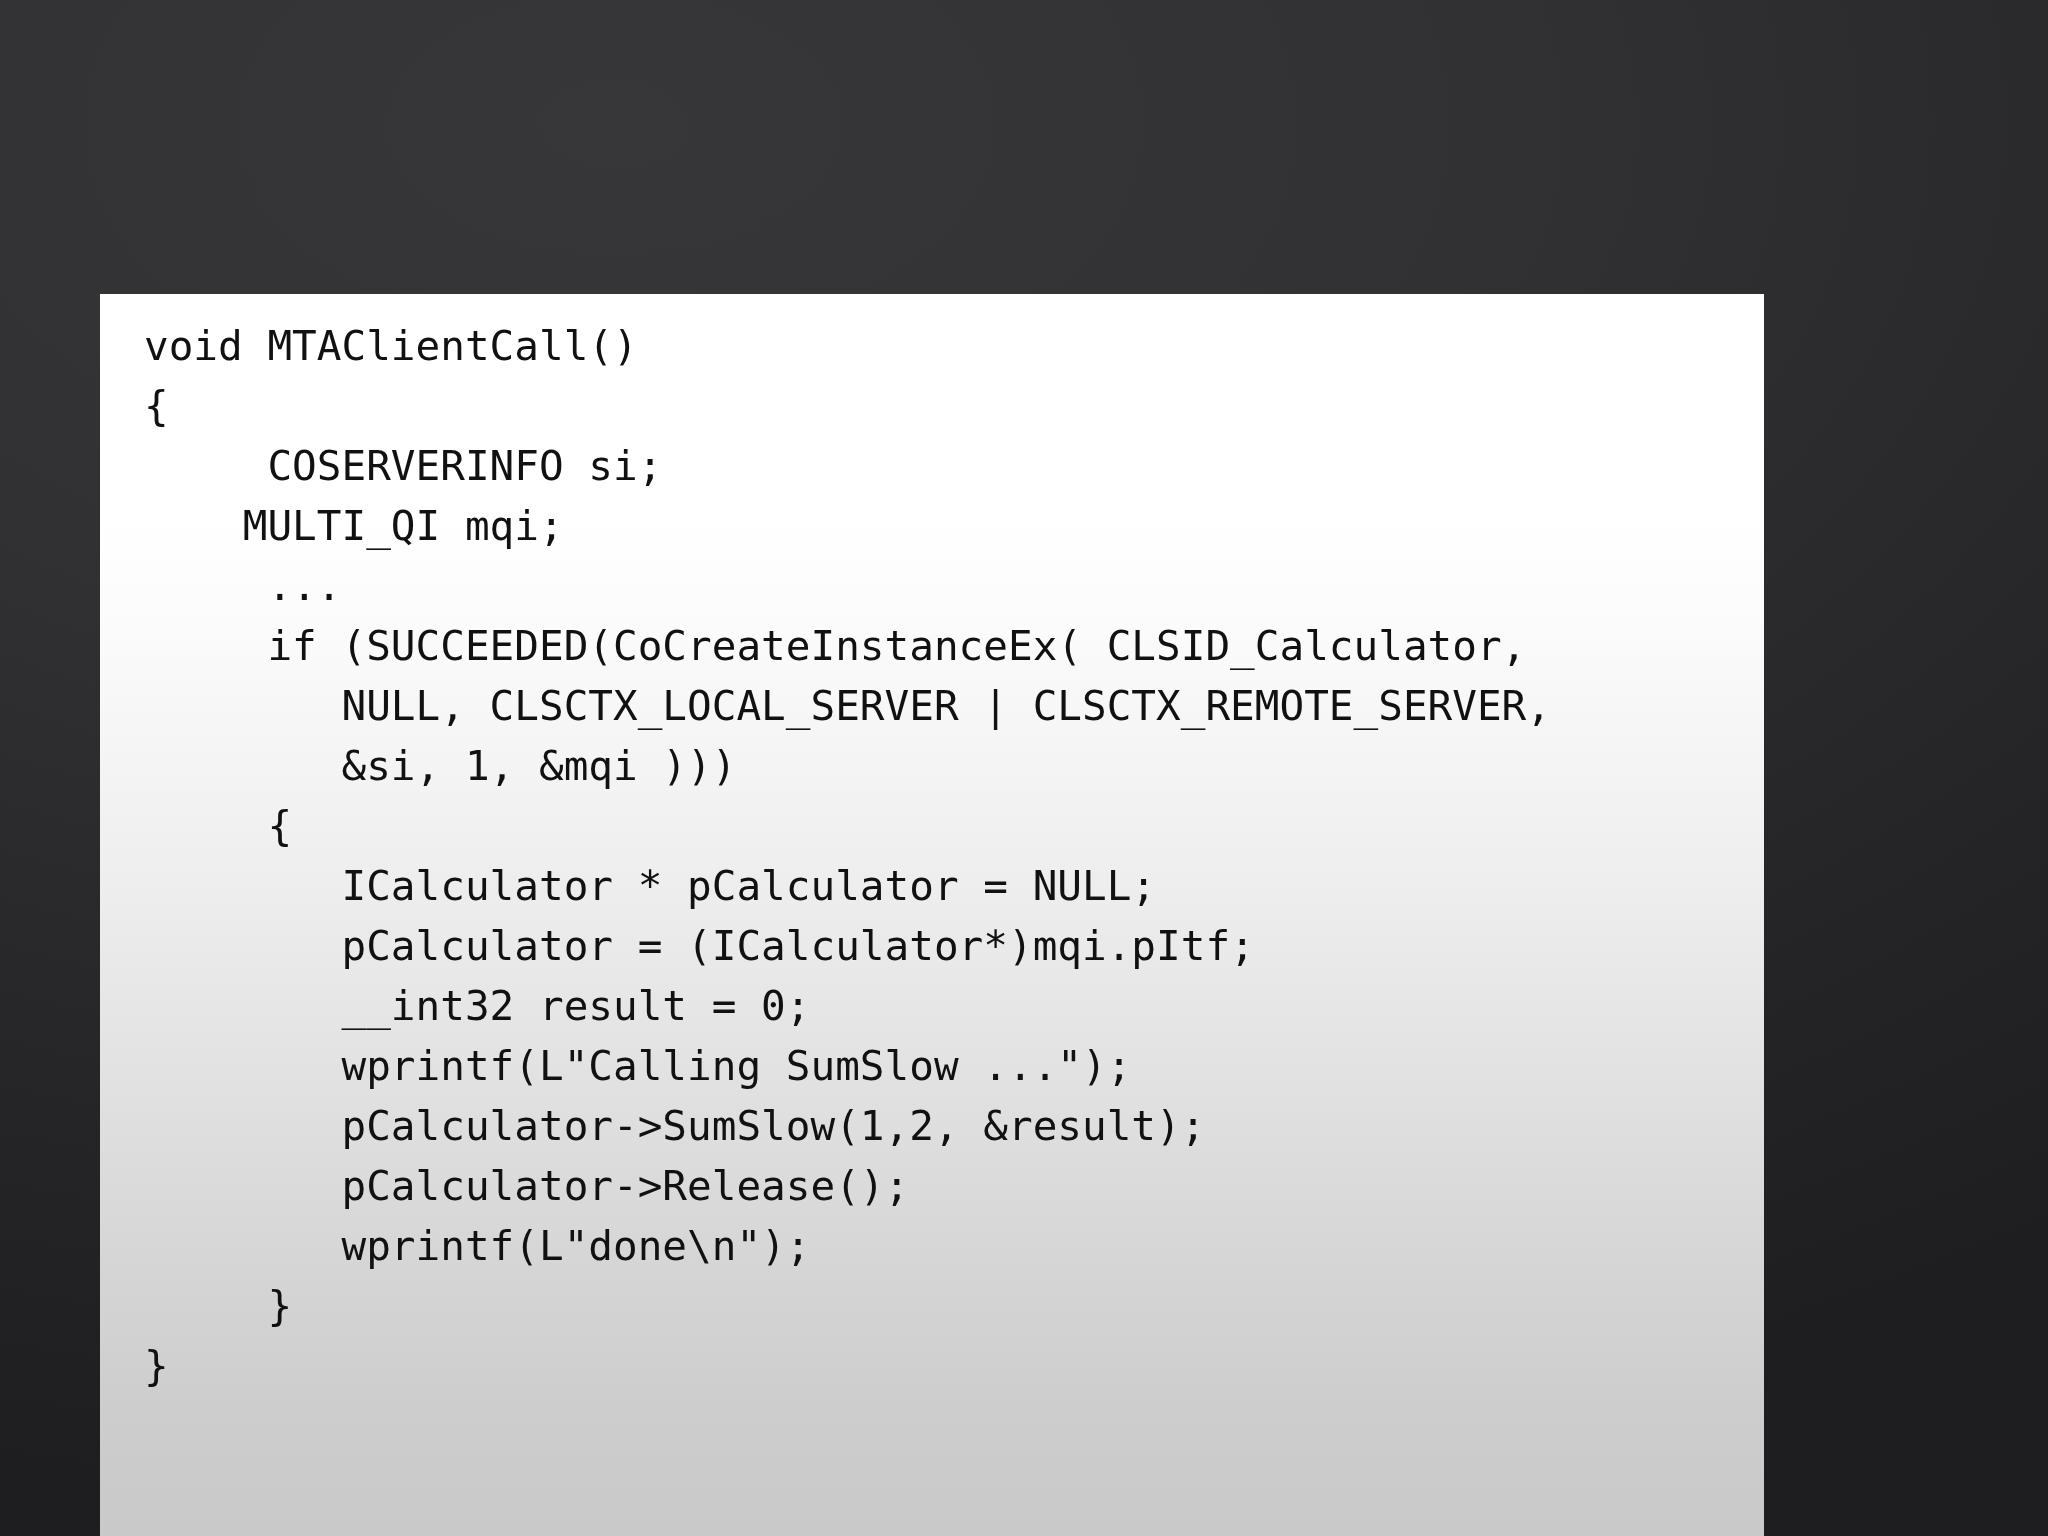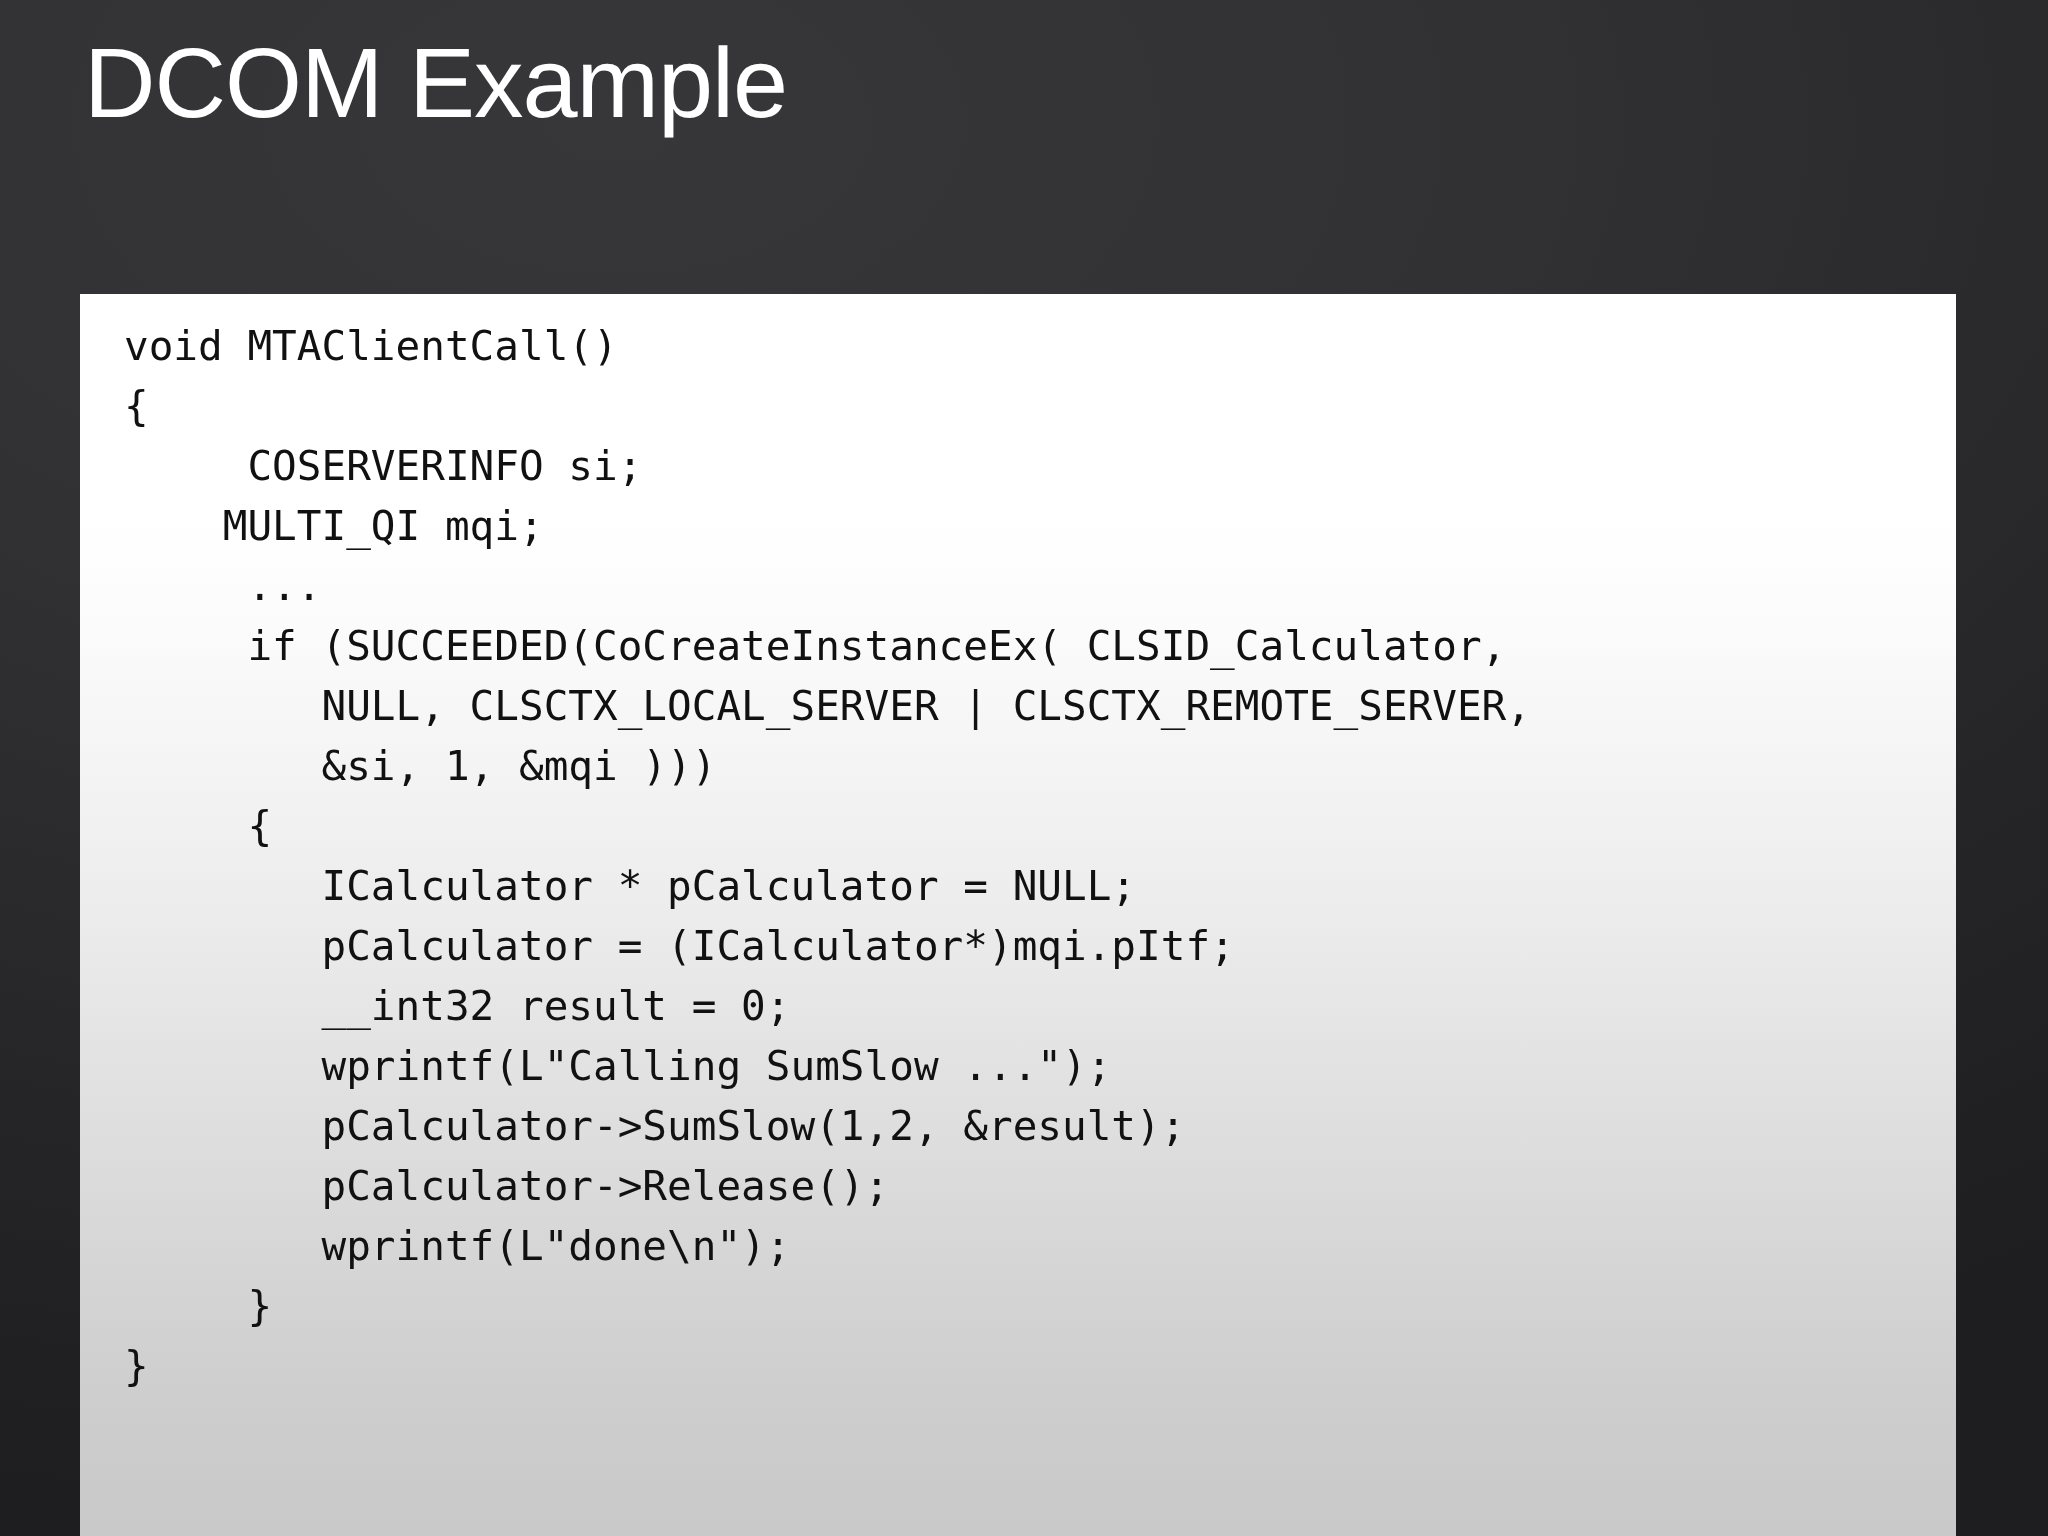--- a/index.html
+++ b/index.html
@@ -29,23 +29,23 @@
     font-size: 99px;
     font-weight: 400;
     letter-spacing: -1px;
     color: #ffffff;
     line-height: 1.16;
     white-space: nowrap;
     text-rendering: geometricPrecision;
   }
   #code-panel {
     position: absolute;
-    left: 80px;
+    left: 100px;
     top: 294px;
-    width: 1876px;
+    width: 1664px;
     height: 1242px;
     background: linear-gradient(to bottom,
         #ffffff 0%,
         #ffffff 18%,
         #fbfbfb 27%,
         #f4f4f4 38%,
         #ececec 50%,
         #e4e4e4 60%,
         #dcdcdc 70%,
         #d4d4d4 80%,
@@ -70,19 +70,18 @@
     display: block;
     height: 60px;
     white-space: pre;
   }
 </style>
 </head>
 <body>
 
 <div id="slide">
 
-  <div id="slide-title">DCOM Example</div>
 
   <div id="code-panel">
     <pre id="code-block"><span class="code-line">void MTAClientCall()</span><span class="code-line">{</span><span class="code-line">     COSERVERINFO si;</span><span class="code-line">    MULTI_QI mqi;</span><span class="code-line">     ...</span><span class="code-line">     if (SUCCEEDED(CoCreateInstanceEx( CLSID_Calculator,</span><span class="code-line">        NULL, CLSCTX_LOCAL_SERVER | CLSCTX_REMOTE_SERVER,</span><span class="code-line">        &amp;si, 1, &amp;mqi )))</span><span class="code-line">     {</span><span class="code-line">        ICalculator * pCalculator = NULL;</span><span class="code-line">        pCalculator = (ICalculator*)mqi.pItf;</span><span class="code-line">        __int32 result = 0;</span><span class="code-line">        wprintf(L"Calling SumSlow ...");</span><span class="code-line">        pCalculator-&gt;SumSlow(1,2, &amp;result);</span><span class="code-line">        pCalculator-&gt;Release();</span><span class="code-line">        wprintf(L"done\n");</span><span class="code-line">     }</span><span class="code-line">}</span></pre>
   </div>
 
 </div>
 
 </body></html>

